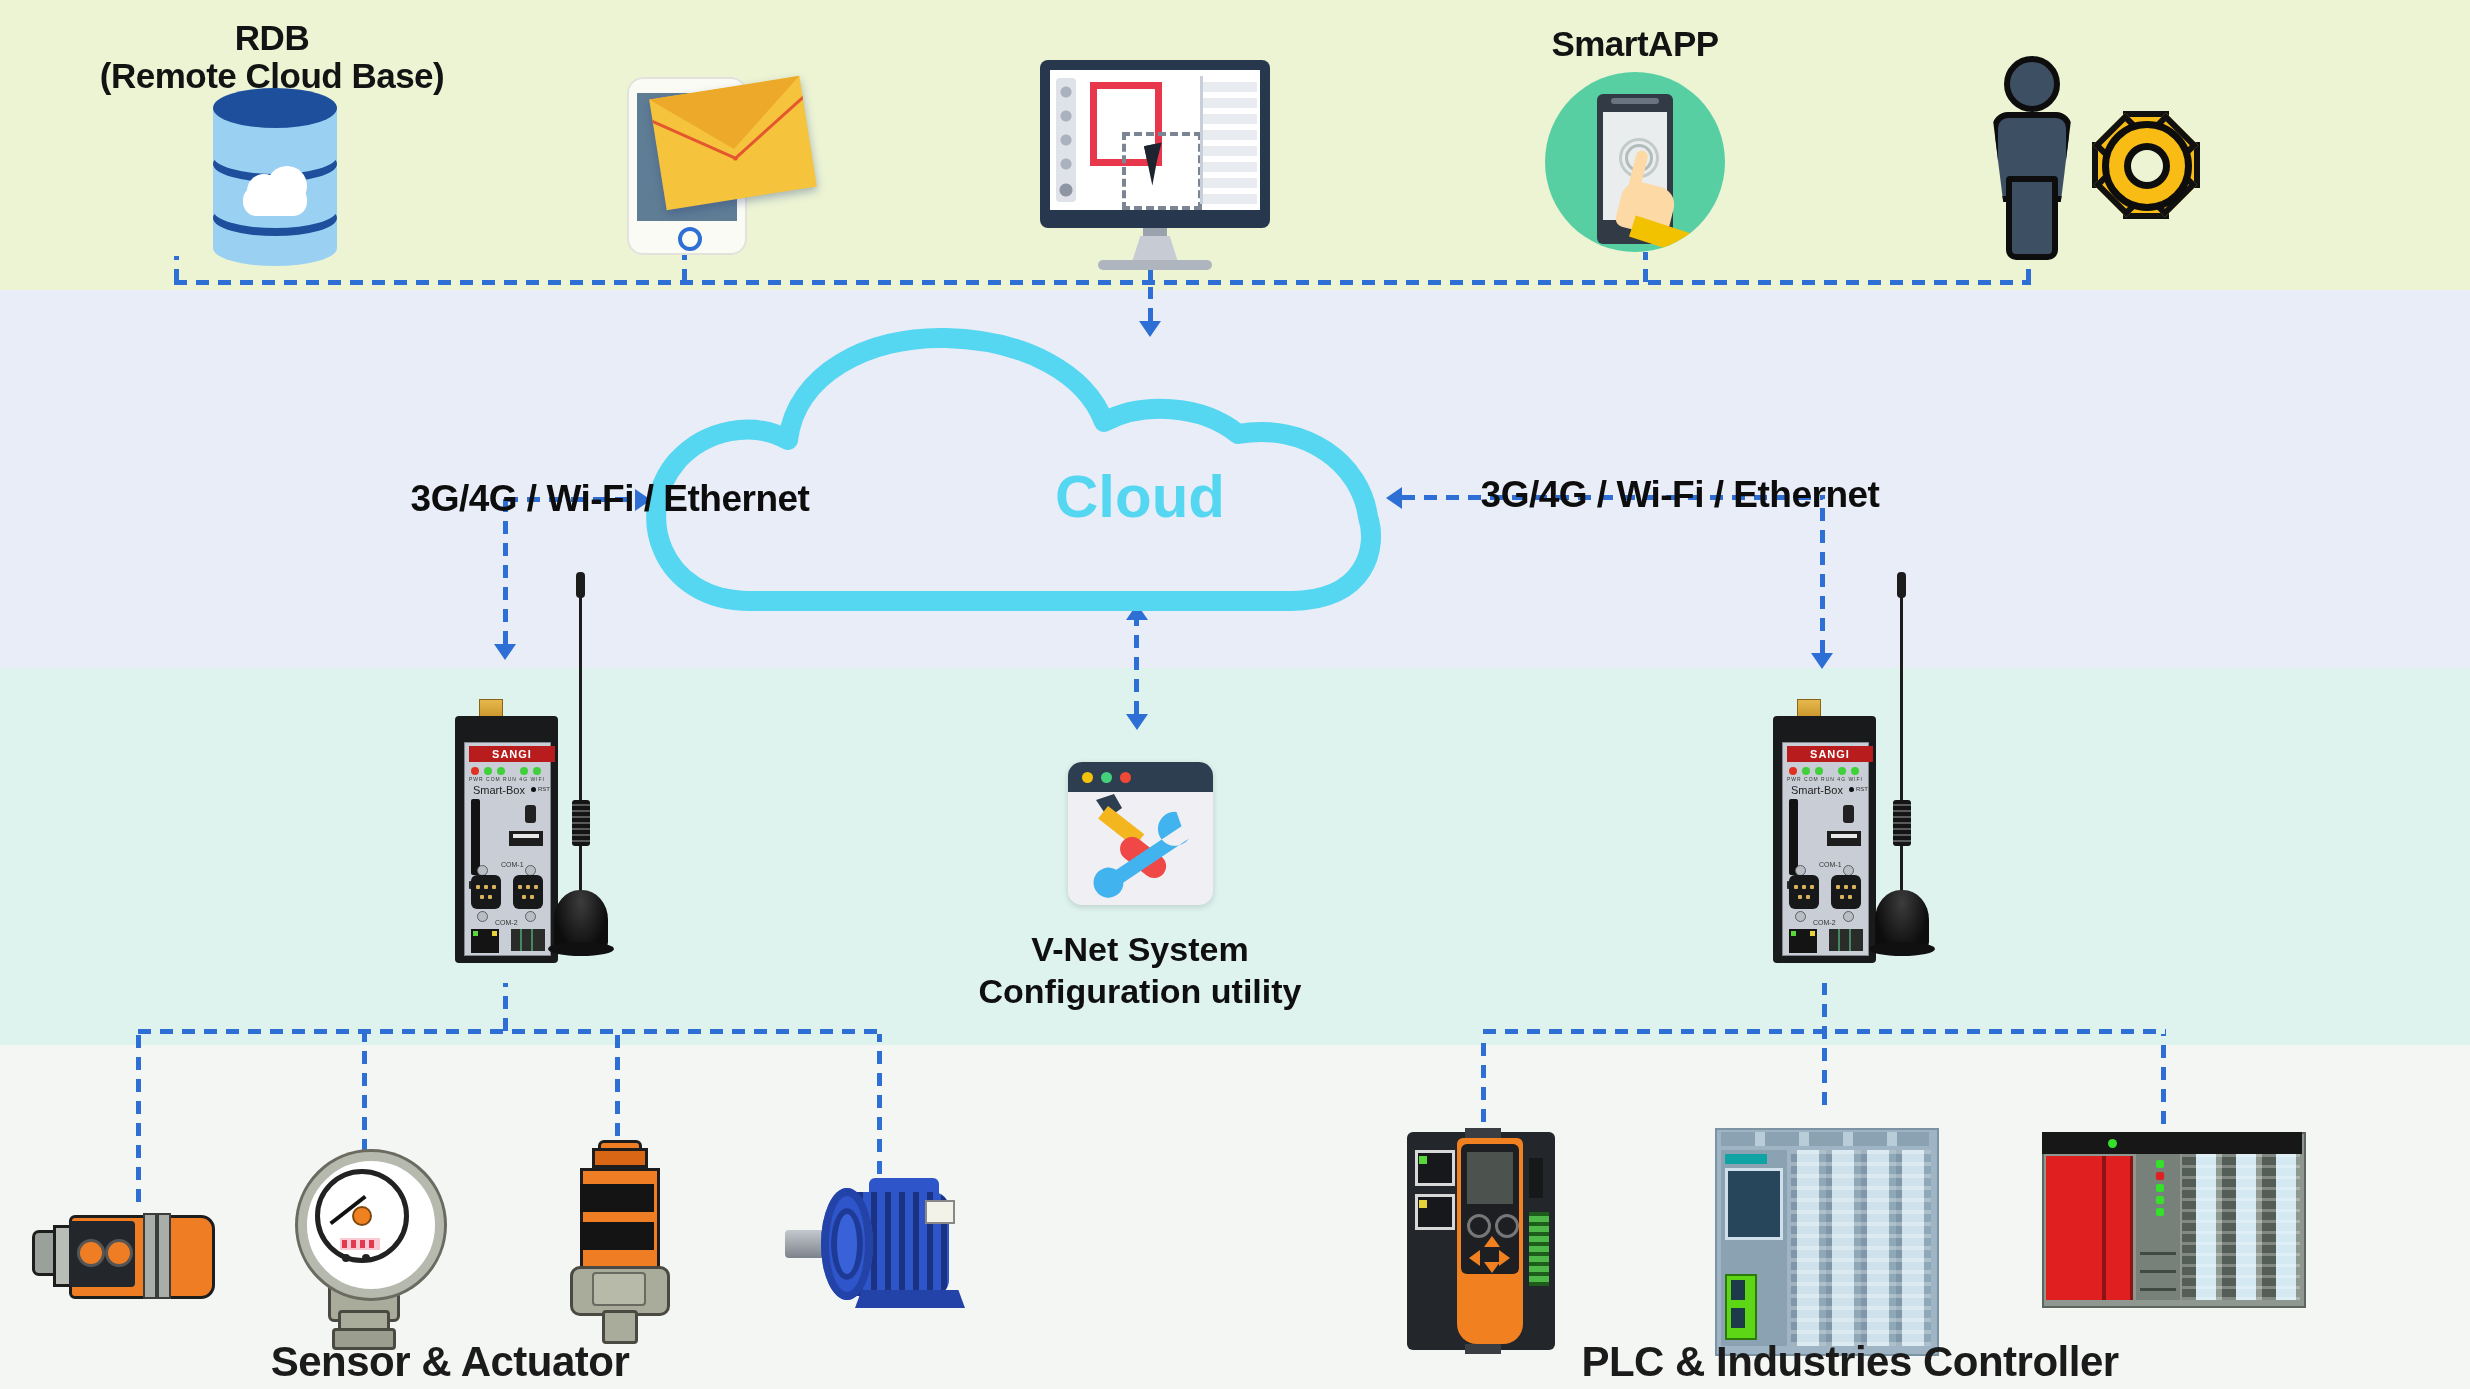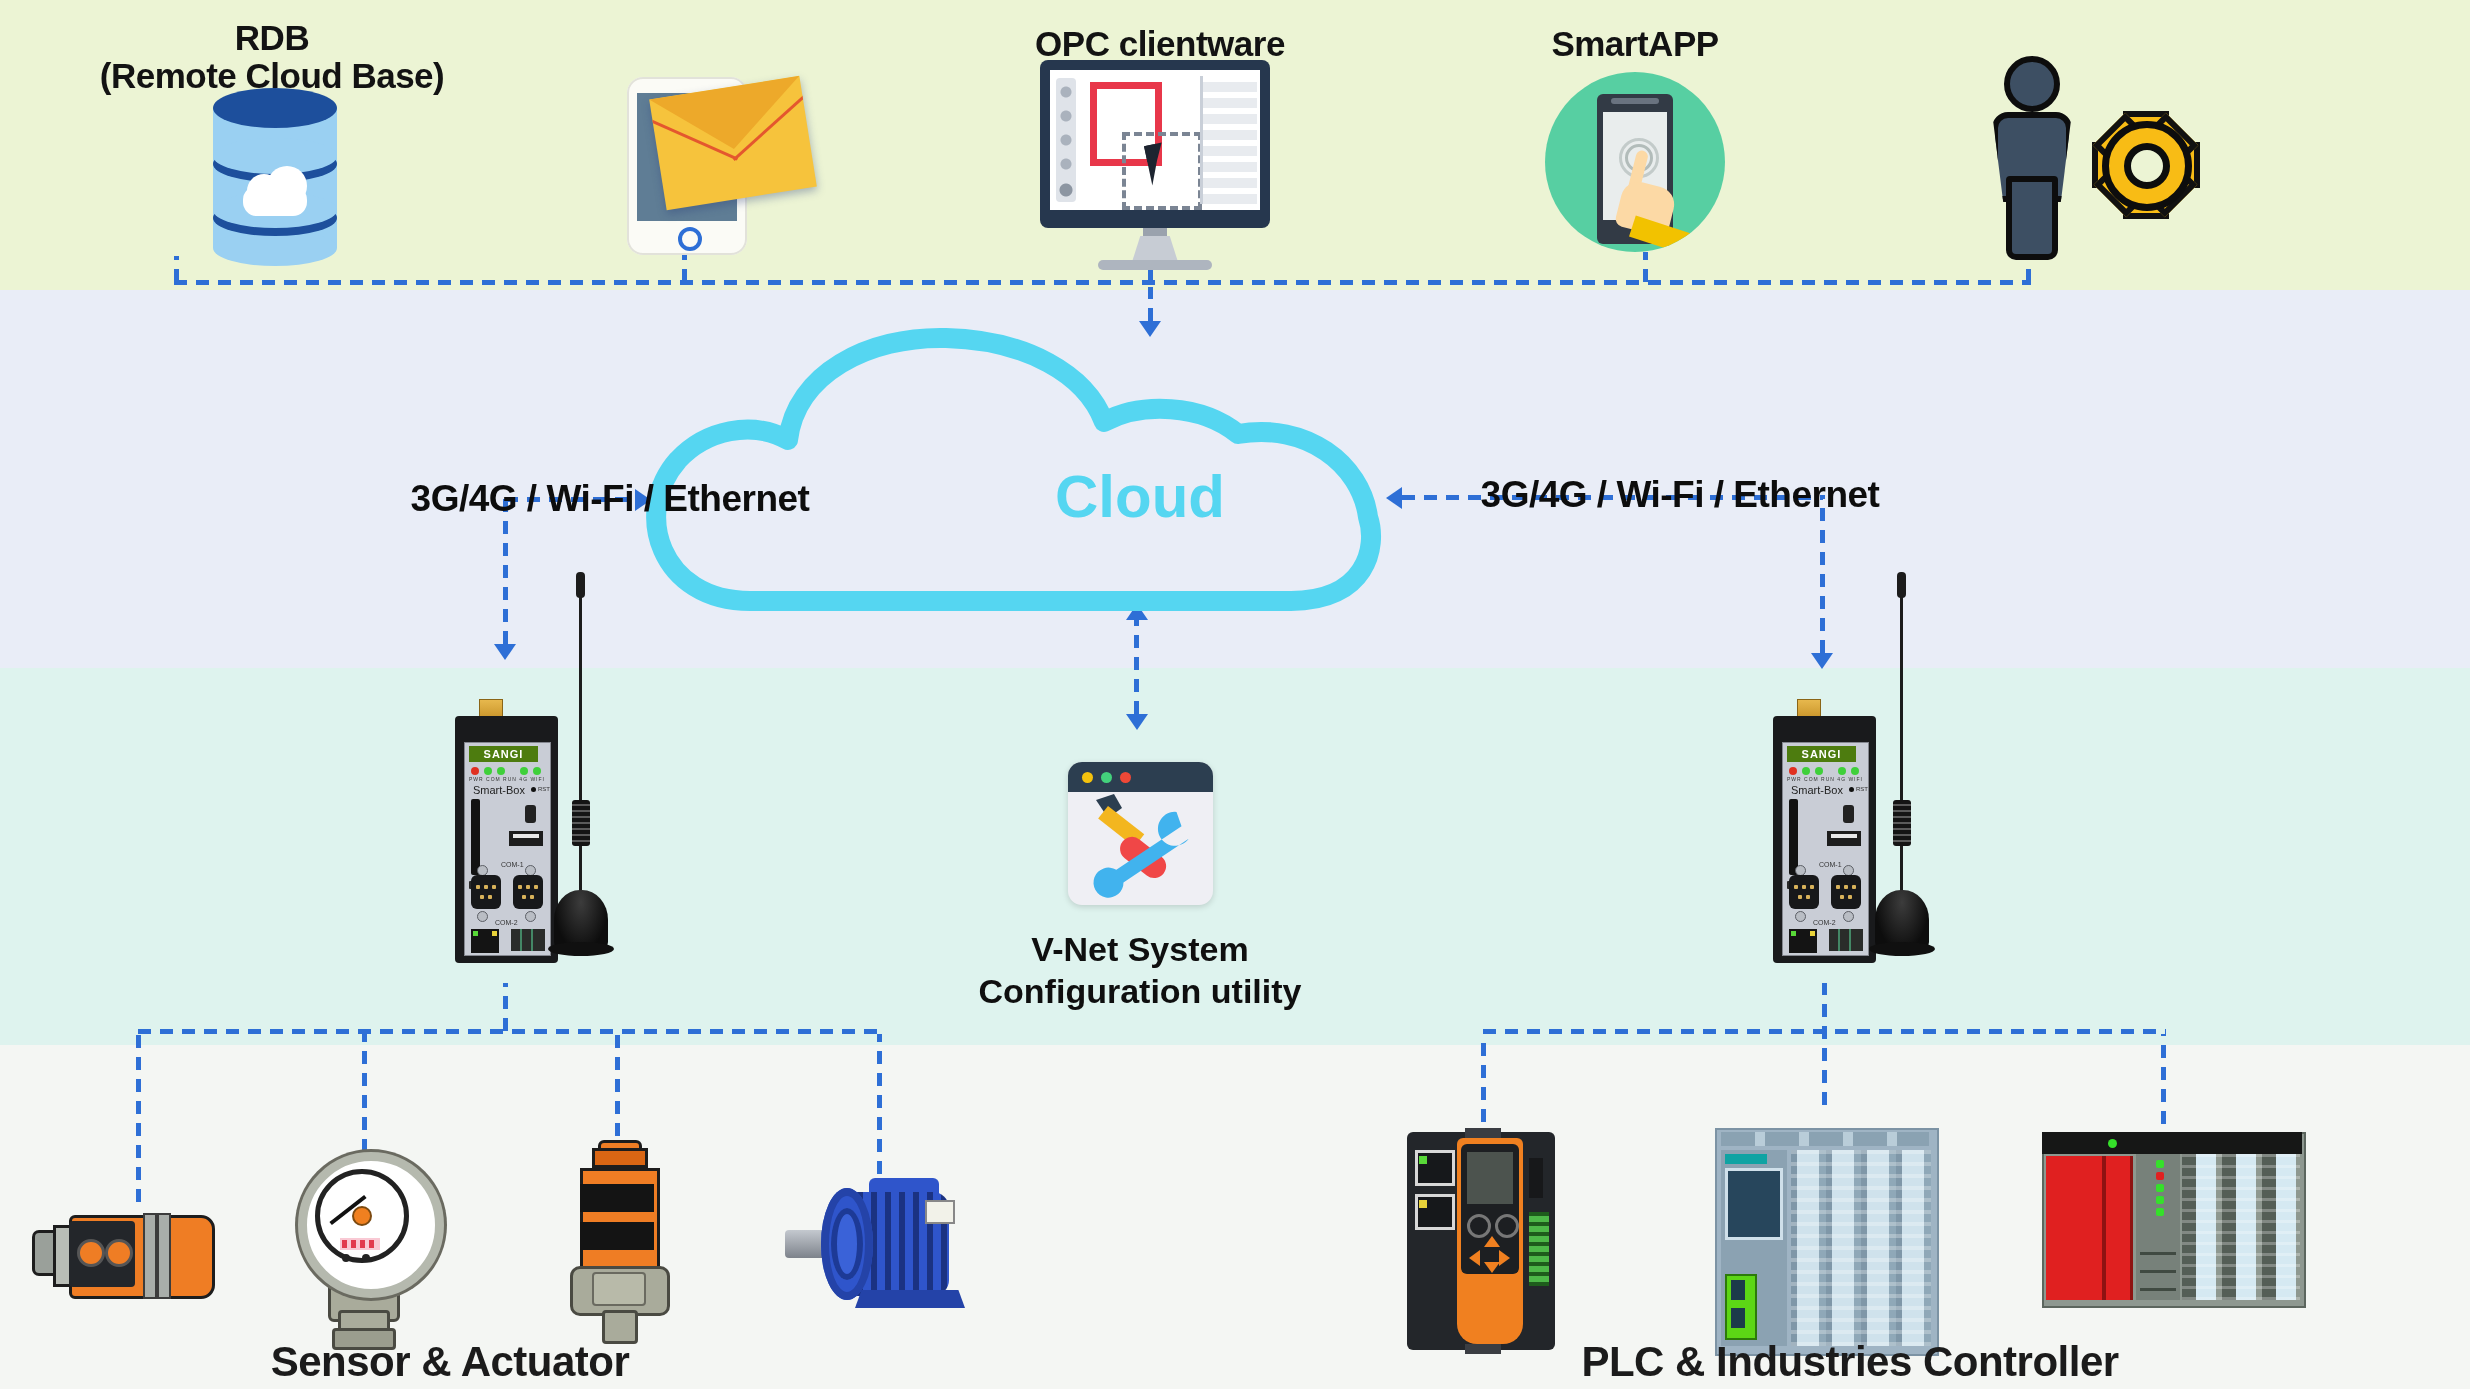--- a/index.html
+++ b/index.html
@@ -34,21 +34,21 @@
   .env .flap{position:absolute;left:0;top:0;width:0;height:0;}
   
   .sa-circle{position:absolute;border-radius:50%;background:#57cfa2;overflow:hidden;}
   
   .gear-tooth{position:absolute;background:#f8bc15;border:6px solid #111;}
   
   .smartbox{position:absolute;width:103px;height:247px;}
   .sb-sma{position:absolute;left:24px;top:-17px;width:22px;height:18px;background:linear-gradient(#e7b84d,#c9952b);border:1px solid #8a6416;}
   .sb-case{position:absolute;left:0;top:0;width:103px;height:247px;background:#191a1c;border-radius:4px;}
   .sb-panel{position:absolute;left:9px;top:26px;width:85px;height:212px;background:#c9cdd6;border:1px solid #84878f;}
-  .sb-brand{position:absolute;left:4px;top:3px;width:69px;height:16px;background:#4d7c0f;color:#fff;
+  .sb-brand{position:absolute;left:4px;top:3px;width:86px;height:16px;background:#b91c1c;color:#fff;
             font-size:11px;font-weight:700;text-align:center;line-height:16px;letter-spacing:1px;}
   .led{position:absolute;top:24px;width:8px;height:8px;border-radius:50%;}
   .sb-ledtxt{position:absolute;top:33px;left:2px;width:80px;font-size:5px;color:#333;letter-spacing:1px;text-align:center;}
   .sb-model{position:absolute;left:8px;top:41px;font-size:11px;color:#222;font-weight:400;}
   .sb-rstdot{position:absolute;left:66px;top:44px;width:5px;height:5px;border-radius:50%;background:#111;}
   .sb-rst{position:absolute;left:73px;top:43px;font-size:6px;color:#333;}
   .sb-sim{position:absolute;left:6px;top:56px;width:9px;height:76px;background:#121212;border-radius:2px;}
   .sb-musb{position:absolute;left:60px;top:62px;width:11px;height:18px;background:#222;border-radius:3px;}
   .sb-usb{position:absolute;left:44px;top:88px;width:34px;height:15px;background:#1d1d1d;}
   .sb-usb:after{content:"";position:absolute;left:4px;top:3px;width:26px;height:4px;background:#e8e8e8;}
@@ -146,21 +146,20 @@
     <div class="screen" style="left:10px;top:16px;width:100px;height:128px;"></div>
     <div class="homebtn" style="left:51px;top:150px;width:16px;height:16px;"></div>
     <div class="env" style="left:30px;top:10px;width:152px;height:112px;">
       <div class="flap" style="border-left:76px solid transparent;border-right:76px solid transparent;border-top:62px solid #eda built;"></div>
       <div class="flap" style="border-left:76px solid transparent;border-right:76px solid transparent;border-top:62px solid #eda92a;"></div>
       <div style="position:absolute;left:-14px;top:44px;width:100px;height:3px;background:#e4572e;transform:rotate(33deg);"></div>
       <div style="position:absolute;left:66px;top:44px;width:100px;height:3px;background:#e4572e;transform:rotate(-33deg);"></div>
     </div>
   </div>
 
-  <div class="toplabel" style="left:960px;top:24px;width:400px;">OPC clientware</div>
   <div class="abs" style="left:1040px;top:60px;width:230px;height:200px;">
     <div class="abs" style="left:0;top:0;width:230px;height:168px;background:#26374e;border-radius:8px;"></div>
     <div class="abs" style="left:10px;top:10px;width:210px;height:140px;background:#ffffff;"></div>
     <div class="abs" style="left:16px;top:18px;width:20px;height:124px;background:#dfe3e9;border-radius:4px;
          background-image:radial-gradient(circle at 10px 14px,#aab2bd 5px,transparent 6px),radial-gradient(circle at 10px 38px,#aab2bd 5px,transparent 6px),
          radial-gradient(circle at 10px 62px,#aab2bd 5px,transparent 6px),radial-gradient(circle at 10px 86px,#aab2bd 5px,transparent 6px),
          radial-gradient(circle at 10px 112px,#8d96a2 6px,transparent 7px);"></div>
     <div class="abs" style="left:50px;top:22px;width:58px;height:70px;border:7px solid #e8374a;"></div>
     <div class="abs" style="left:82px;top:72px;width:72px;height:70px;border:4px dashed #7b8594;"></div>
     <div class="abs" style="left:108px;top:84px;width:0;height:0;border-left:10px solid #1d2430;border-right:8px solid transparent;border-bottom:24px solid transparent;border-top:16px solid #1d2430;transform:rotate(-12deg);"></div>

